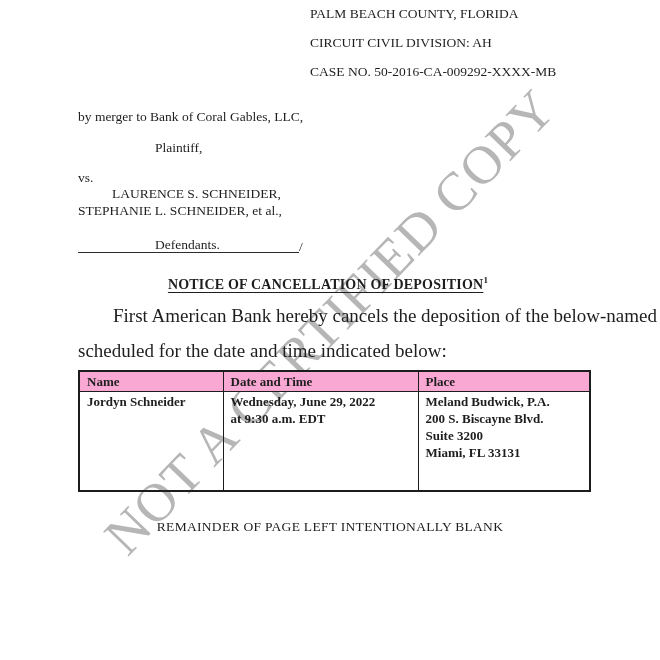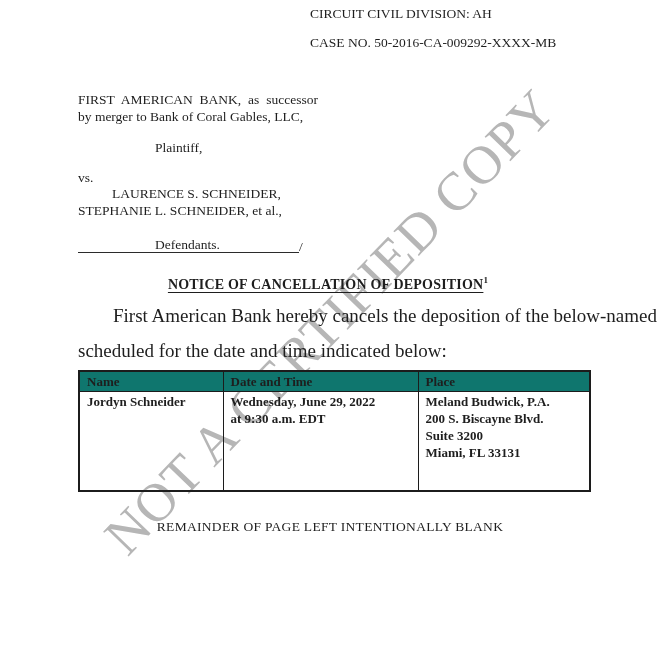--- a/index.html
+++ b/index.html
@@ -94,21 +94,21 @@
     font-family: "Liberation Serif", "DejaVu Serif", serif;
     font-size: 13px;
     font-weight: bold;
     text-align: left;
     vertical-align: top;
     padding: 1px 7px;
     line-height: 17px;
   }
   table.grid th {
     height: 16px;
-    background: #0f766e;
+    background: #f9a8d4;
   }
   table.grid td {
     height: 96px;
   }
   .remainder {
     left: 0;
     right: 0;
     top: 519px;
     text-align: center;
     font-size: 13.5px;
@@ -118,25 +118,25 @@
 </head>
 <body>
 
 <div class="page">
 
   <div class="watermark">NOT A CERTIFIED COPY</div>
 
   <div class="content">
 
     <div class="abs court-header">
+      <div>PALM BEACH COUNTY, FLORIDA</div>
       <div>CIRCUIT CIVIL DIVISION: AH</div>
       <div>CASE NO. 50-2016-CA-009292-XXXX-MB</div>
     </div>
 
-    <div class="abs caption-line justified" style="left:78px; top:91px;">FIRST AMERICAN BANK, as successor</div>
     <div class="abs caption-line" style="left:78px; top:108px;">by merger to Bank of Coral Gables, LLC,</div>
     <div class="abs caption-line" style="left:155px; top:139px;">Plaintiff,</div>
     <div class="abs caption-line" style="left:78px; top:157px;margin-top:12px;">vs.</div>
 
     <div class="abs caption-line" style="left:78px; top:185px;margin-left:34px;">LAURENCE S. SCHNEIDER,</div>
     <div class="abs caption-line" style="left:78px; top:202px;">STEPHANIE L. SCHNEIDER, et al.,</div>
     <div class="abs caption-line" style="left:155px; top:236px;">Defendants.</div>
 
     <div class="abs sig-rule"></div>
     <div class="abs sig-slash">/</div>

